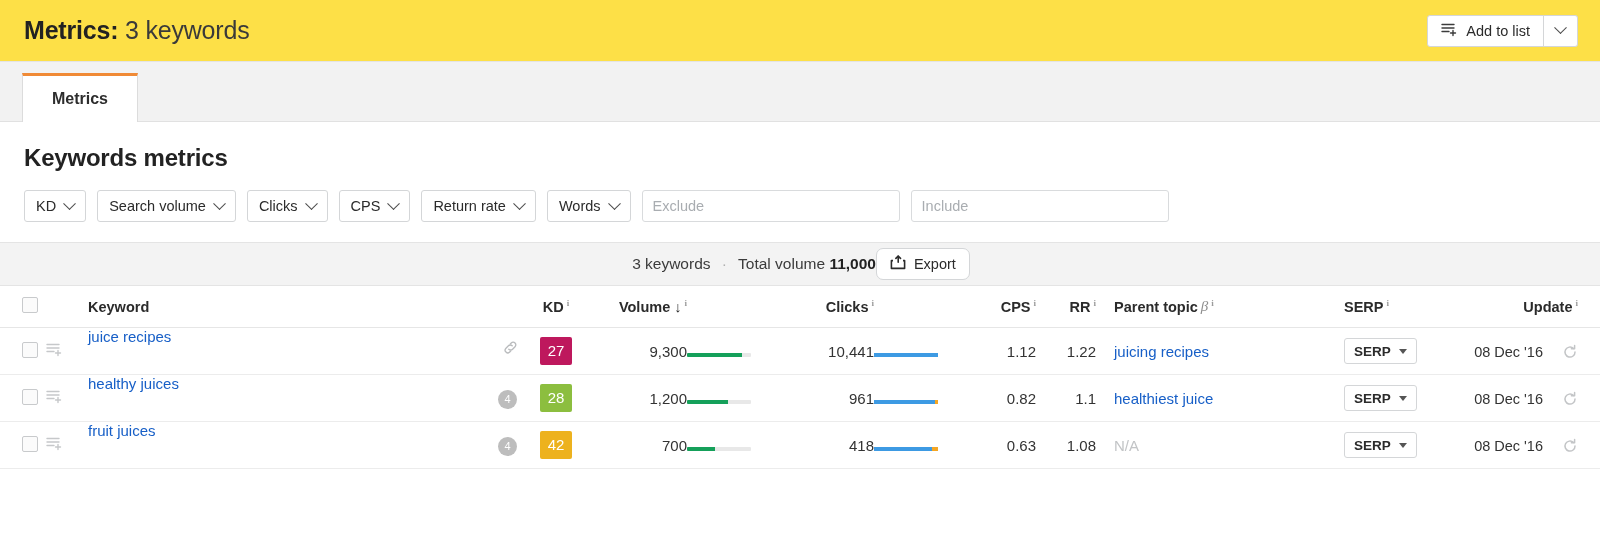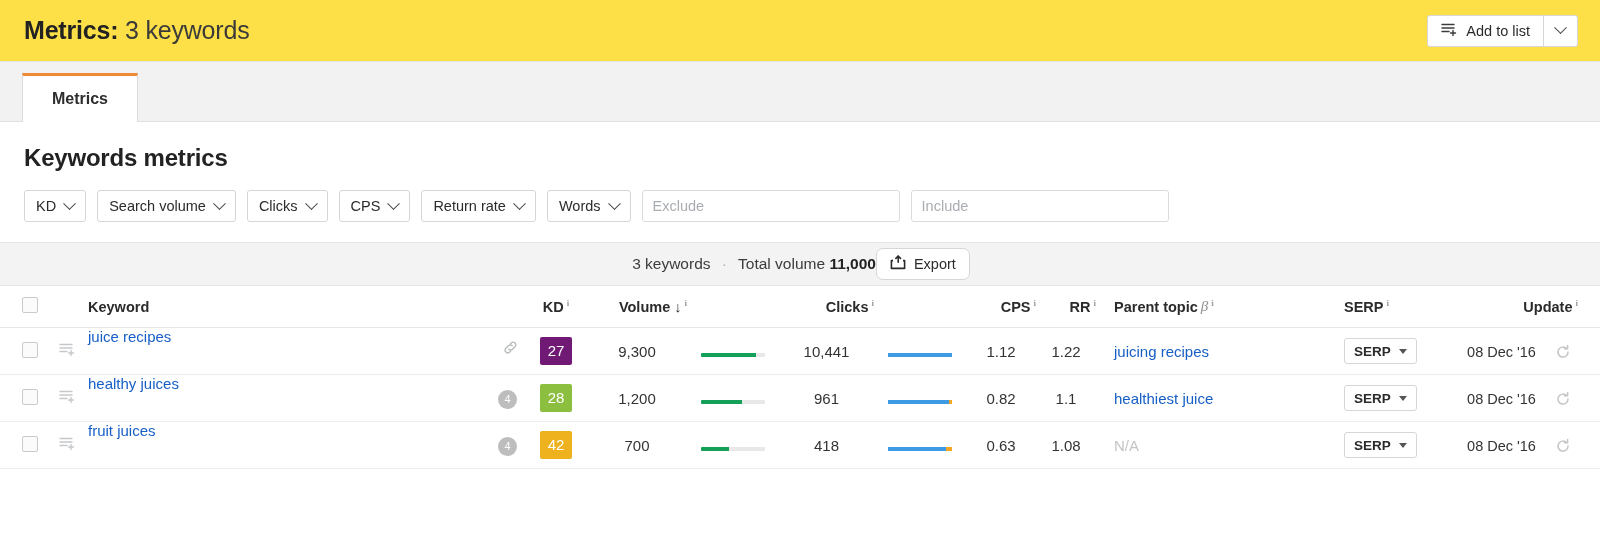--- a/index.html
+++ b/index.html
@@ -93,21 +93,21 @@
 
   
   table.kw { width: 100%; border-collapse: collapse; table-layout: fixed; background: #fff; }
   table.kw th {
     font-size: 14.5px; font-weight: bold; color: #2b2b2b;
     padding: 11px 0 11px 0; text-align: right; vertical-align: middle;
     white-space: nowrap; border-bottom: 1px solid #e6e6e6;
   }
   table.kw td {
     font-size: 15px; color: #333; padding: 0; height: 46px;
-    border-bottom: 1px solid #ececec; vertical-align: middle; white-space: nowrap; text-align: center;
+    border-bottom: 1px solid #ececec; vertical-align: middle; white-space: nowrap;
   }
   .sup-i {
     font-size: 9px; color: #9b9b9b; vertical-align: super; margin-left: 3px;
     font-style: normal; font-family: "Liberation Serif", serif;
   }
   .beta { font-family: "Liberation Serif", serif; font-style: italic; font-weight: normal; color: #8e8e8e; font-size: 15px; margin-left: 3px; }
 
   .c-check  { width: 46px; text-align: left !important;  padding-left: 22px !important; }
   .c-addico { width: 42px; }
   .c-kw     { text-align: left !important; }
@@ -294,21 +294,21 @@
       <td class="c-kw">
         <a class="link">juice recipes</a>
         <span style="float:right;padding-right:6px;line-height:46px;" class="chain-ico">
           <svg width="17" height="17" viewBox="0 0 18 18" fill="none" aria-hidden="true">
             <path d="M7.2 10.8a2.8 2.8 0 0 0 4 0l2.6-2.6a2.8 2.8 0 1 0-4-4l-1 1" stroke="currentColor" stroke-width="1.4" stroke-linecap="round"></path>
             <path d="M10.8 7.2a2.8 2.8 0 0 0-4 0l-2.6 2.6a2.8 2.8 0 1 0 4 4l1-1" stroke="currentColor" stroke-width="1.4" stroke-linecap="round"></path>
           </svg>
         </span>
       </td>
       <td class="c-kd">
-        <span class="kd-badge" style="background: #701a75;">27</span>
+        <span class="kd-badge" style="background: #be185d;">27</span>
       </td>
       <td class="c-vol right">9,300</td>
       <td class="c-volbar">
         <span class="bar-track">
           <span class="bar-fill green" style="width: 86%;"></span>
         </span>
       </td>
       <td class="c-clicks right">10,441</td>
       <td class="c-clkbar">
         <span class="bar-flex">

